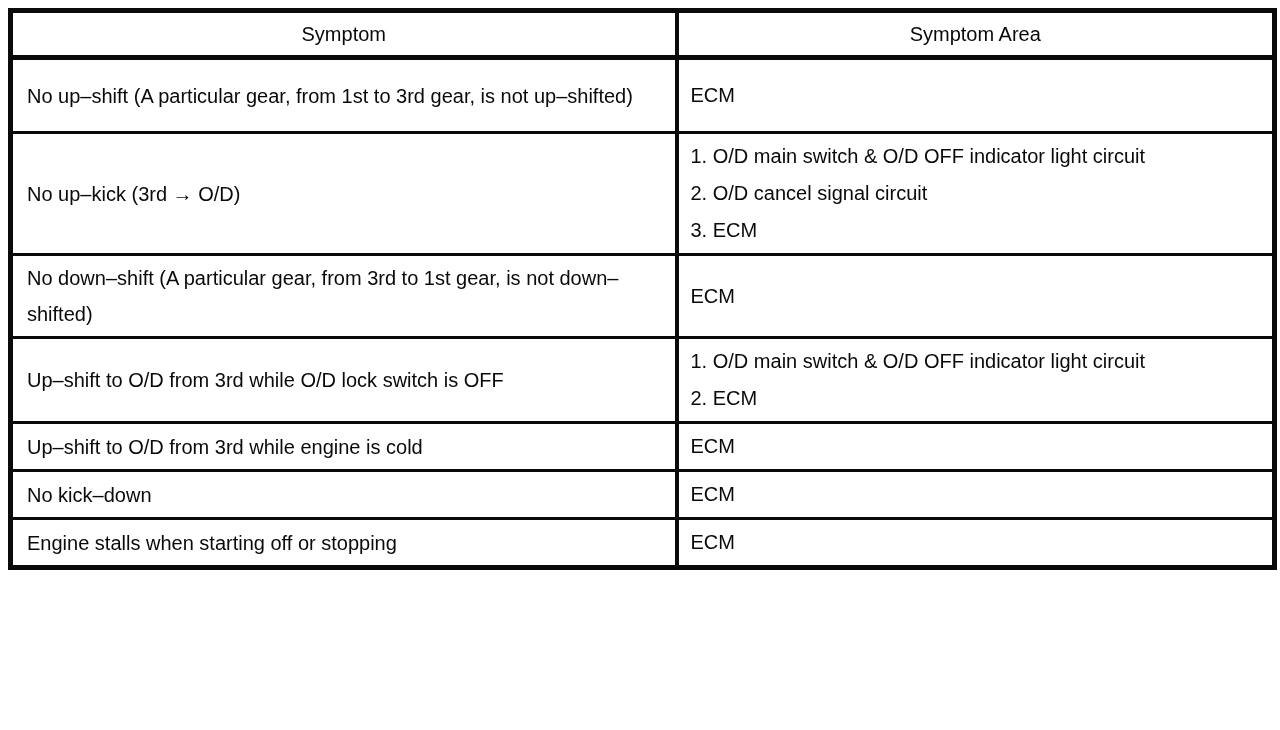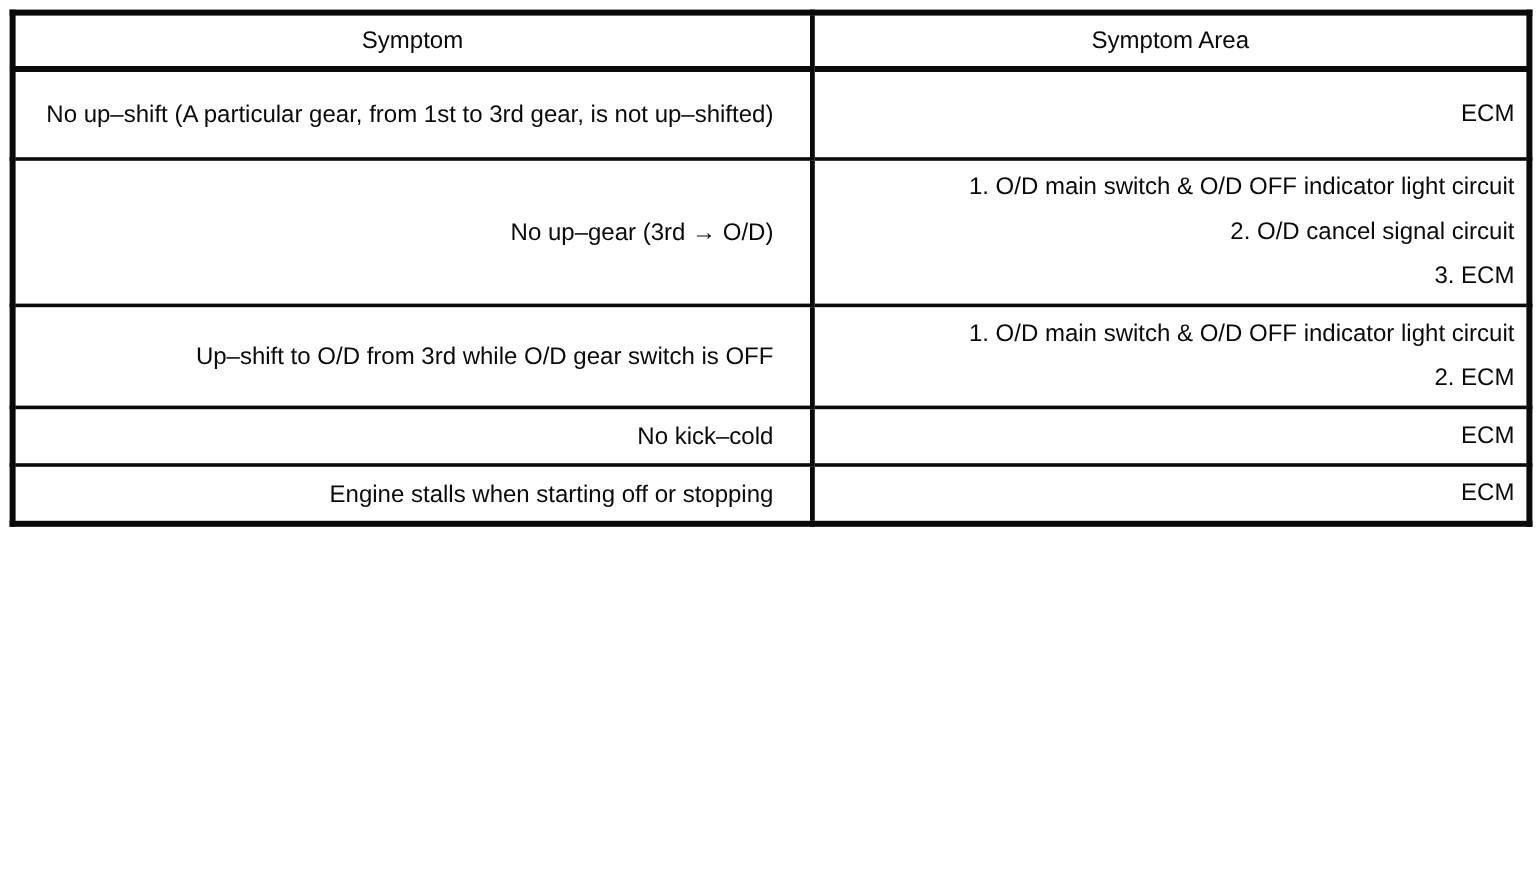--- a/index.html
+++ b/index.html
@@ -28,21 +28,20 @@
     background: #ffffff;
     border: 5px solid #0a0a0a;
   }
   table.diag th,
   table.diag td {
     border: 3px solid #0a0a0a;
     vertical-align: middle;
     font-size: 20px;
     color: #0a0a0a;
     overflow: hidden;
-    text-align: right;
   }
   table.diag th {
     font-weight: normal;
     text-align: center;
     height: 40px;
     border-bottom-width: 5px;
   }
   table.diag th.col-suspect,
   table.diag td.sus {
     border-left-width: 4px;
@@ -78,36 +77,48 @@
       </tr>
     </thead>
     <tbody>
       <tr style="height:75px">
         <td class="sym">No up–shift (A particular gear, from 1st to 3rd gear, is not up–shifted)</td>
         <td class="sus">
           <div class="line">ECM</div>
         </td>
       </tr>
       <tr style="height:109px">
-        <td class="sym">No up–gear (3rd → O/D)</td>
+        <td class="sym">No up–kick (3rd → O/D)</td>
         <td class="sus">
           <div class="line">1. O/D main switch &amp; O/D OFF indicator light circuit</div>
           <div class="line">2. O/D cancel signal circuit</div>
           <div class="line">3. ECM</div>
         </td>
       </tr>
       <tr style="height:73px">
-        <td class="sym">Up–shift to O/D from 3rd while O/D gear switch is OFF</td>
+        <td class="sym">No down–shift (A particular gear, from 3rd to 1st gear, is not down–shifted)</td>
+        <td class="sus">
+          <div class="line">ECM</div>
+        </td>
+      </tr>
+      <tr style="height:73px">
+        <td class="sym">Up–shift to O/D from 3rd while O/D lock switch is OFF</td>
         <td class="sus">
           <div class="line">1. O/D main switch &amp; O/D OFF indicator light circuit</div>
           <div class="line">2. ECM</div>
         </td>
       </tr>
+      <tr style="height:43px">
+        <td class="sym">Up–shift to O/D from 3rd while engine is cold</td>
+        <td class="sus">
+          <div class="line">ECM</div>
+        </td>
+      </tr>
       <tr style="height:39px">
-        <td class="sym">No kick–cold</td>
+        <td class="sym">No kick–down</td>
         <td class="sus">
           <div class="line">ECM</div>
         </td>
       </tr>
       <tr style="height:39px">
         <td class="sym">Engine stalls when starting off or stopping</td>
         <td class="sus">
           <div class="line">ECM</div>
         </td>
       </tr>

